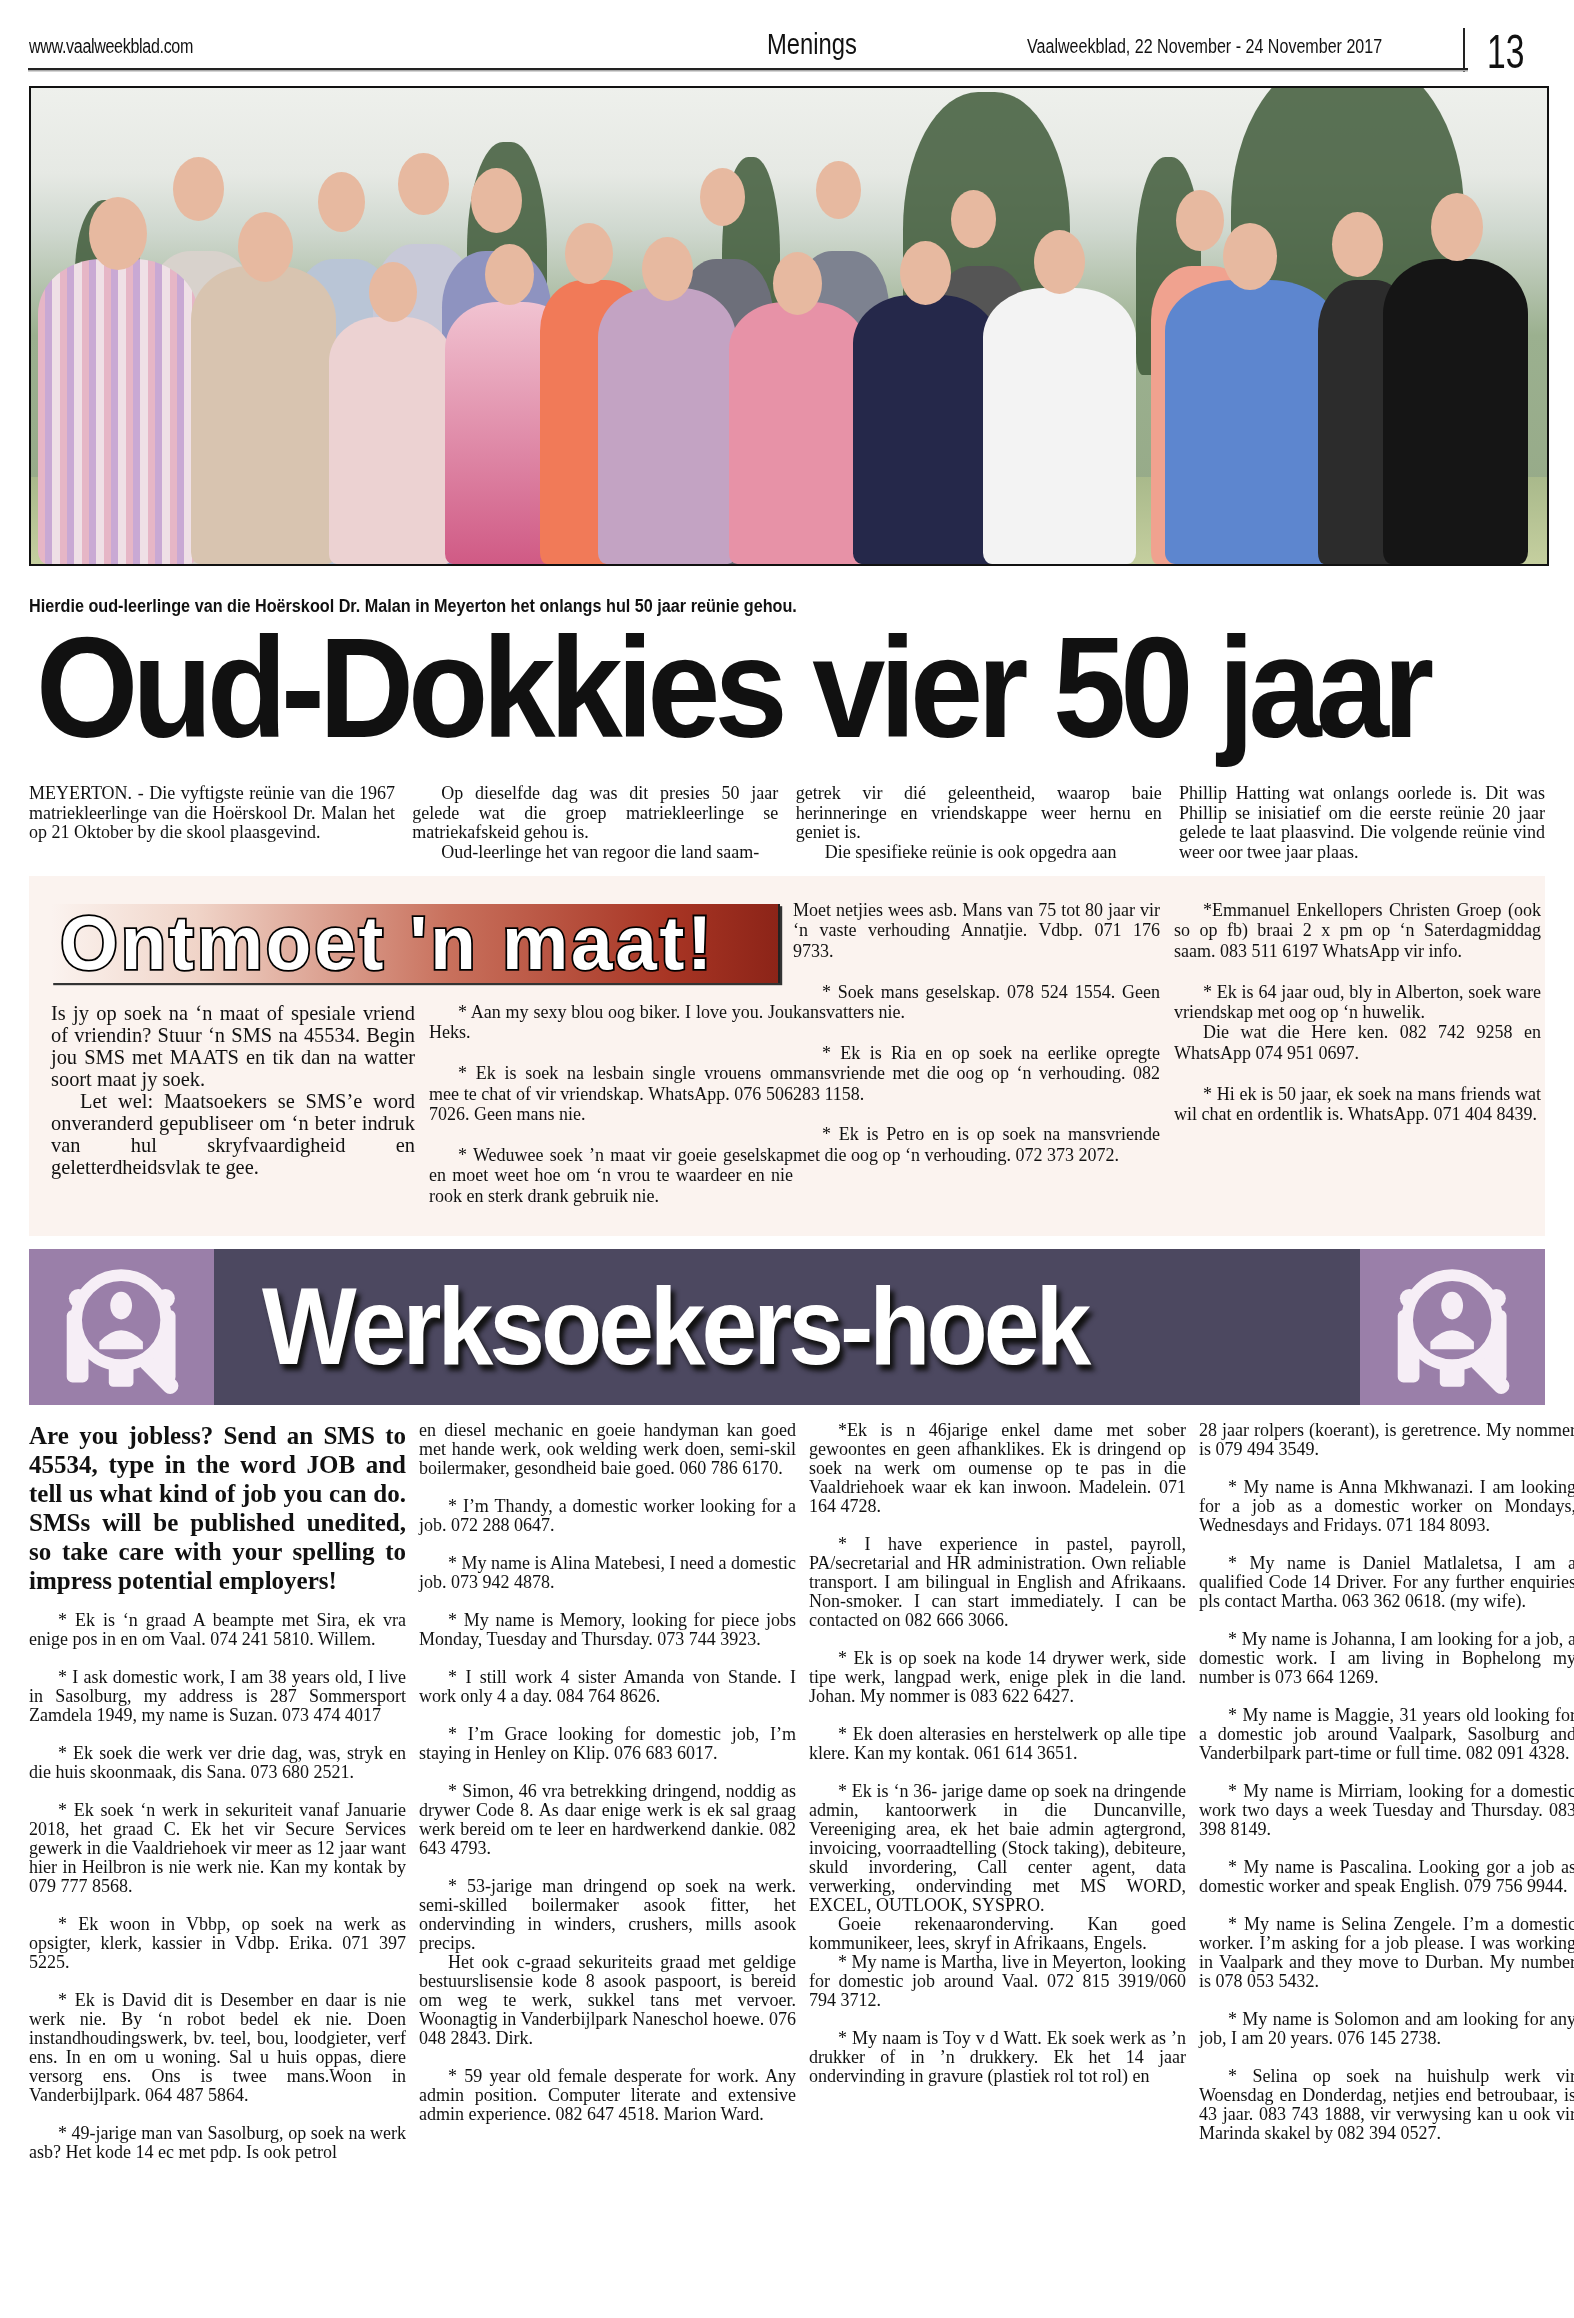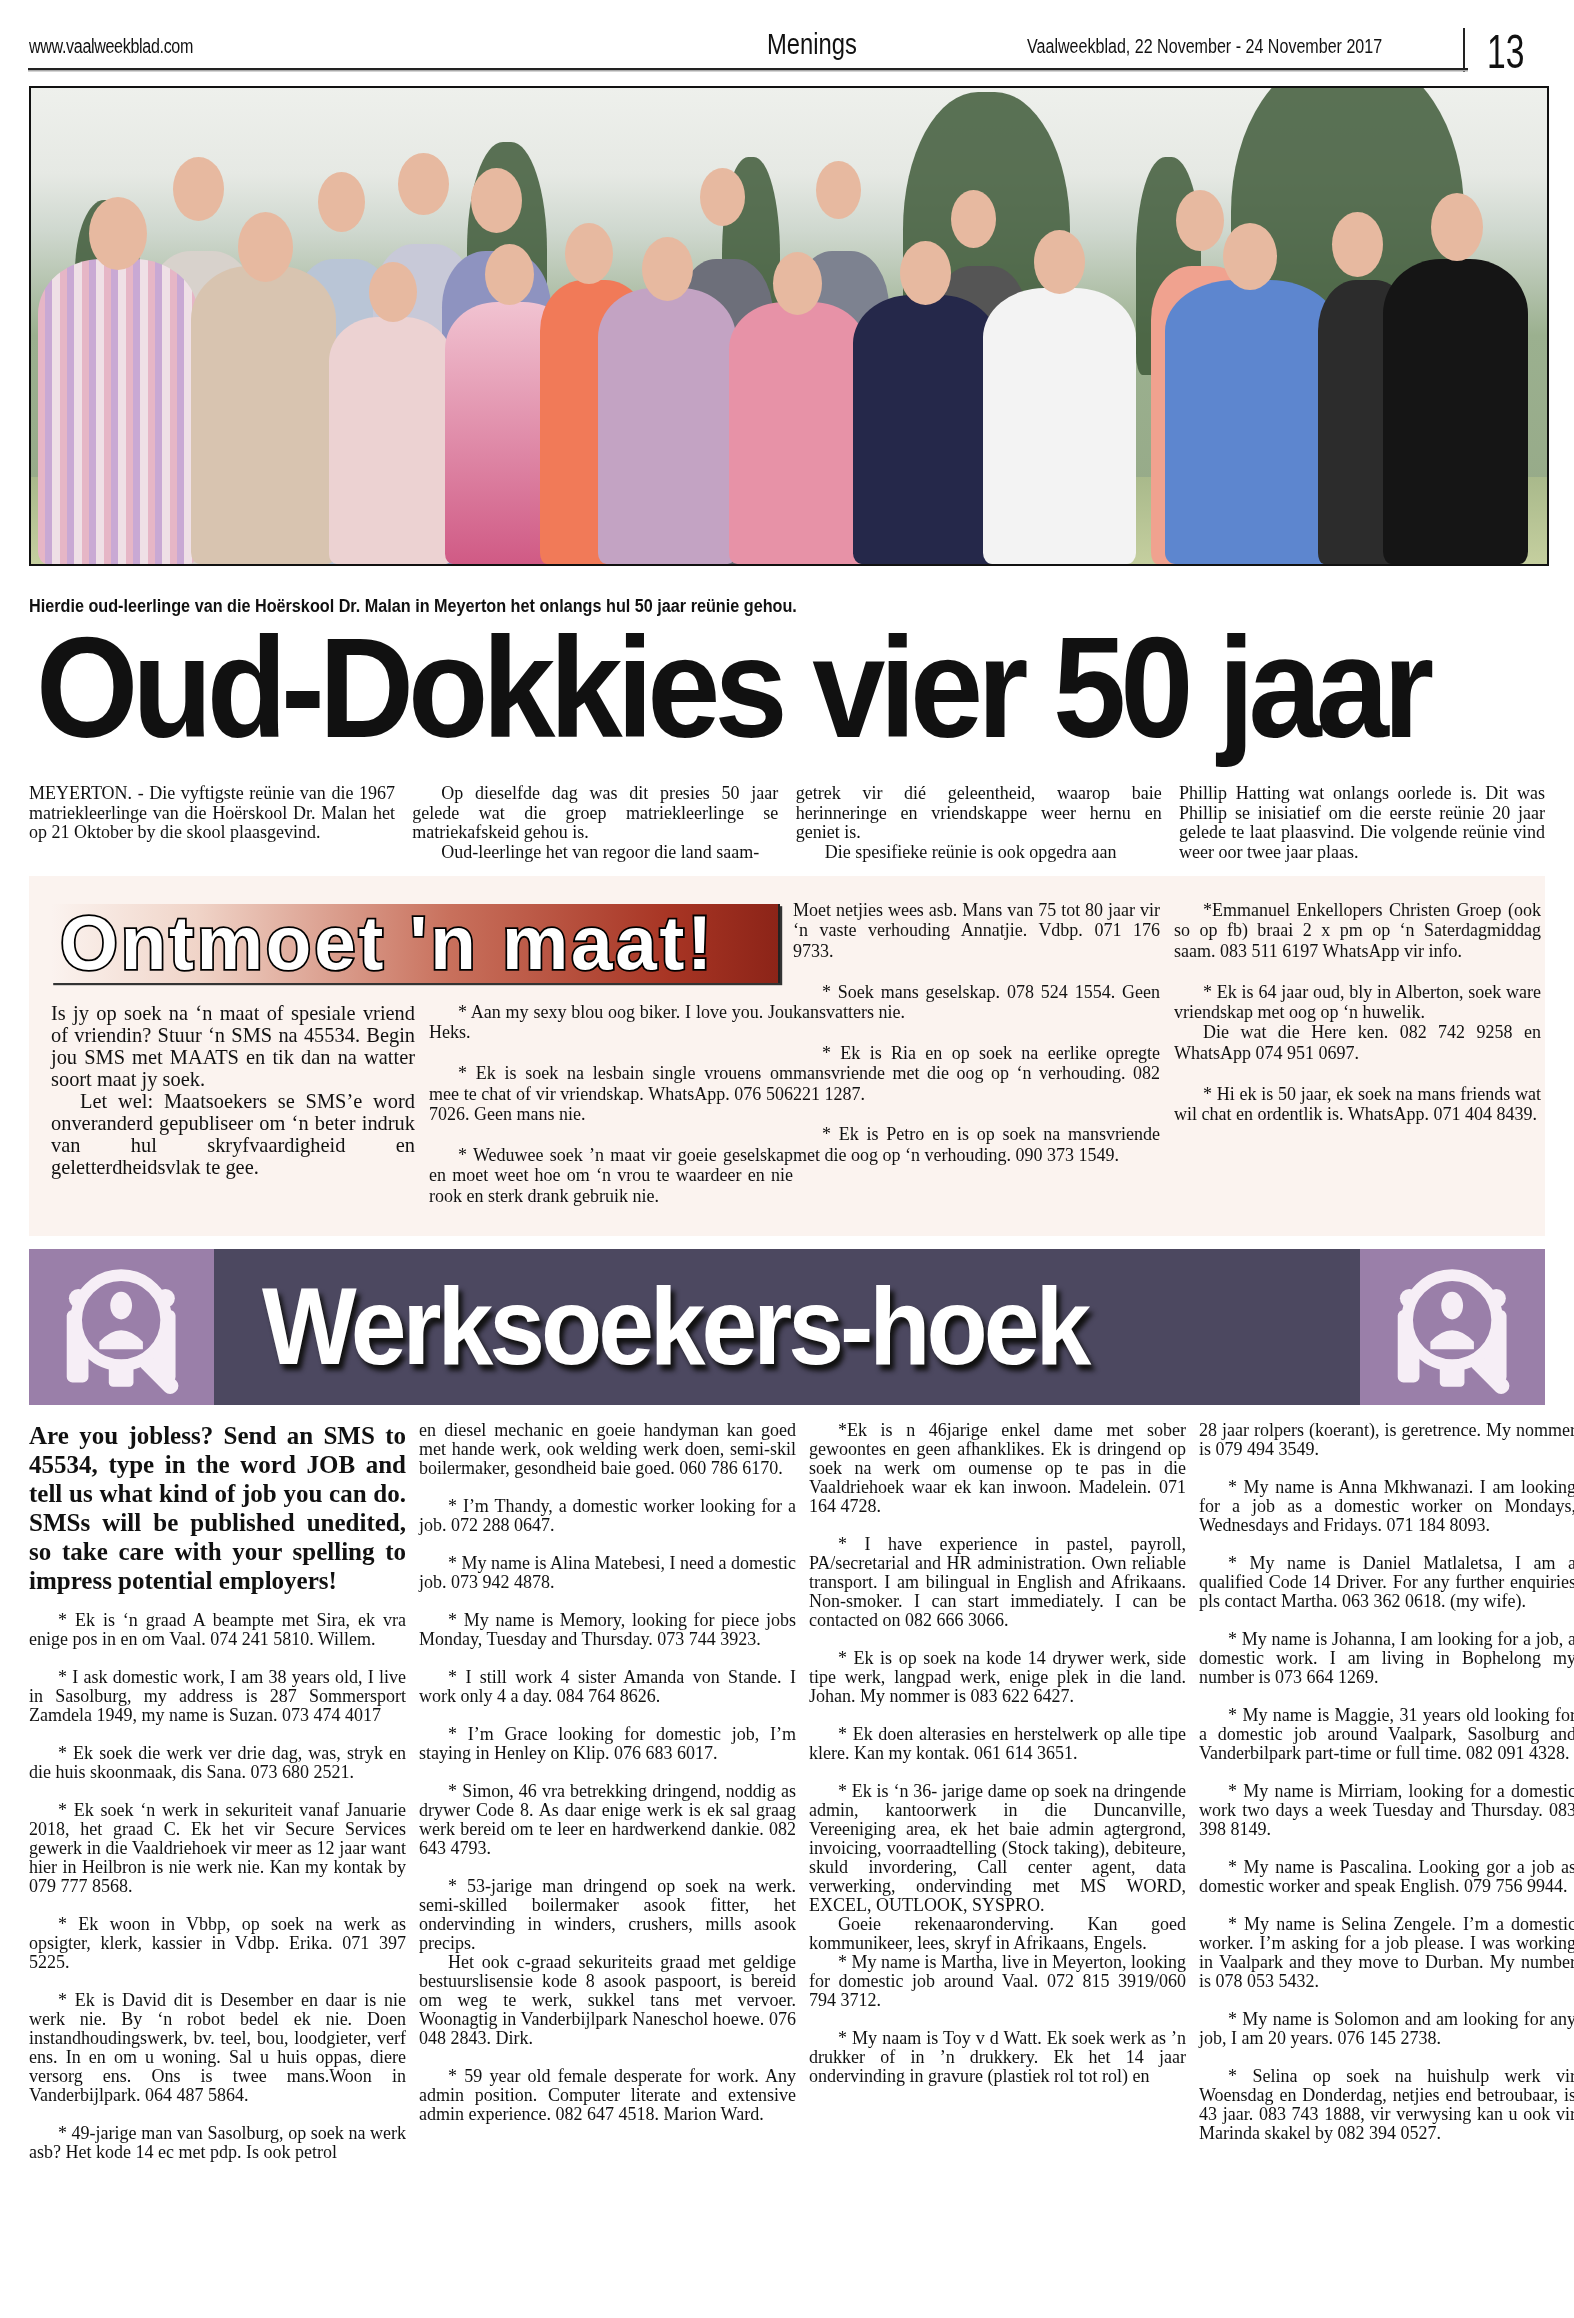--- a/index.html
+++ b/index.html
@@ -151,22 +151,22 @@
     <div style="text-indent:29px">Let wel: Maatsoekers se SMS’e word onveranderd gepubliseer om ‘n beter indruk van hul skryfvaardigheid en geletterdheidsvlak te gee.</div>
   </div>
   <div class="maat-col" style="left:378px;top:102px;width:364px">
     <p class="indent">* Aan my sexy blou oog biker. I love you. Jou Heks.</p>
     <p class="indent">* Ek is soek na lesbain single vrouens om mee te chat of vir vriendskap. WhatsApp. 076 506 7026. Geen mans nie.</p>
     <p class="indent tight">* Weduwee soek ’n maat vir goeie geselskap en moet weet hoe om ‘n vrou te waardeer en nie rook en sterk drank gebruik nie.</p>
   </div>
   <div class="maat-col" style="left:742px;top:0;width:367px">
     <p>Moet netjies wees asb. Mans van 75 tot 80 jaar vir ‘n vaste verhouding Annatjie. Vdbp. 071 176 9733.</p>
     <p class="indent">* Soek mans geselskap. 078 524 1554. Geen kansvatters nie.</p>
-    <p class="indent">* Ek is Ria en op soek na eerlike opregte mansvriende met die oog op ‘n verhouding. 082 221 1287.</p>
-    <p class="indent">* Ek is Petro en is op soek na mansvriende met die oog op ‘n verhouding. 090 373 1549.</p>
+    <p class="indent">* Ek is Ria en op soek na eerlike opregte mansvriende met die oog op ‘n verhouding. 082 283 1158.</p>
+    <p class="indent">* Ek is Petro en is op soek na mansvriende met die oog op ‘n verhouding. 072 373 2072.</p>
   </div>
   <div class="maat-col" style="left:1123px;top:0;width:367px">
     <p class="indent">*Emmanuel Enkellopers Christen Groep (ook so op fb) braai 2 x pm op ‘n Saterdagmiddag saam. 083 511 6197 WhatsApp vir info.</p>
     <p class="indent tight">* Ek is 64 jaar oud, bly in Alberton, soek ware vriendskap met oog op ‘n huwelik.</p>
     <p class="indent">Die wat die Here ken. 082 742 9258 en WhatsApp 074 951 0697.</p>
     <p class="indent">* Hi ek is 50 jaar, ek soek na mans friends wat wil chat en ordentlik is. WhatsApp. 071 404 8439.</p>
   </div>
 </div>
 
 <div class="abs werk-banner">

